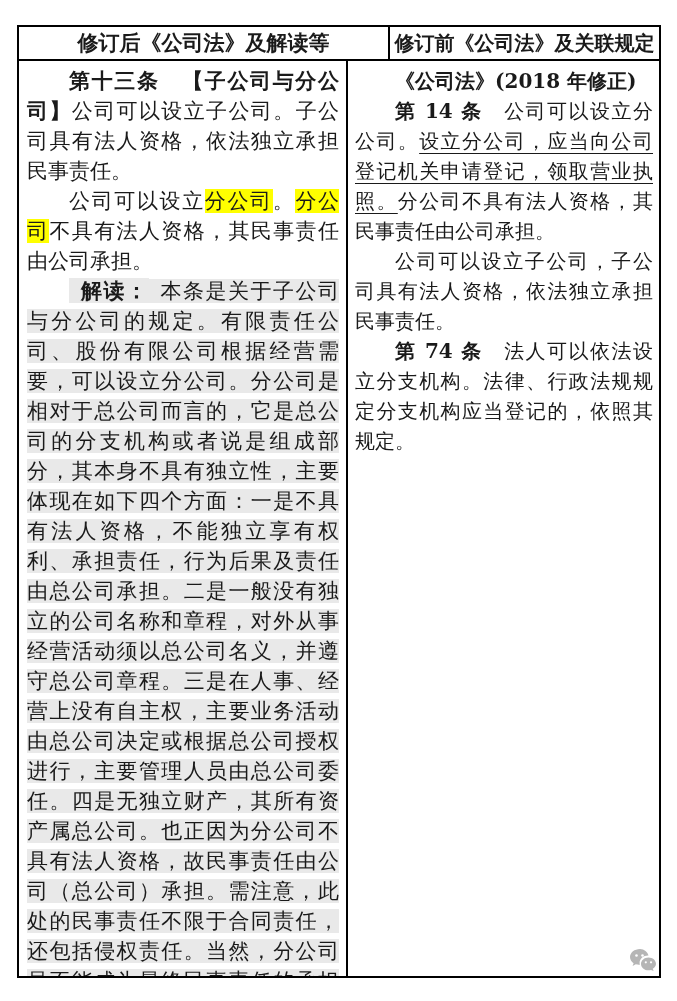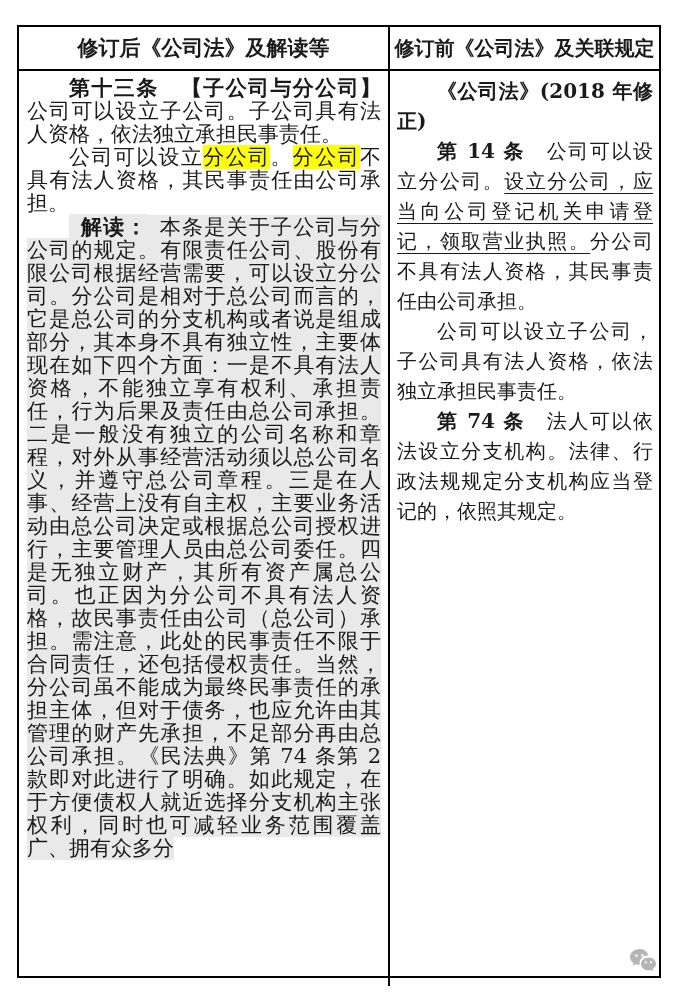--- a/index.html
+++ b/index.html
@@ -20,21 +20,21 @@
   }
   .doc-table{
     position:absolute;
     left:17px;top:25px;
     width:644px;height:953px;
     border:2.5px solid var(--border);
     background:#ffffff;
   }
   .header-row{
     display:flex;
-    height:44px;
+    height:34px;
     border-bottom:2px solid var(--border);
     text-align:center;
   }
   .hcell{
     display:flex;align-items:center;justify-content:center;
     font-weight:bold;
     white-space:nowrap;
     overflow:hidden;
   }
   .hcell-left{
@@ -47,25 +47,25 @@
     font-size:20px;
   }
   .body-row{
     display:flex;
     height:calc(100% - 34px);
   }
   .bcell{
     overflow:hidden;
   }
   .bcell-left{
-    width:371px;
+    width:329px;
     border-right:2px solid var(--border);
     padding:5px 7px 0 8px;
     font-size:21px;
-    line-height:23px;
+    line-height:30px;
   }
   .bcell-right{
     flex:1;
     padding:5px 6px 0 7px;
     font-size:20px;
     line-height:30px;
     border-radius:12px;
   }
   .para{
     text-indent:2em;

